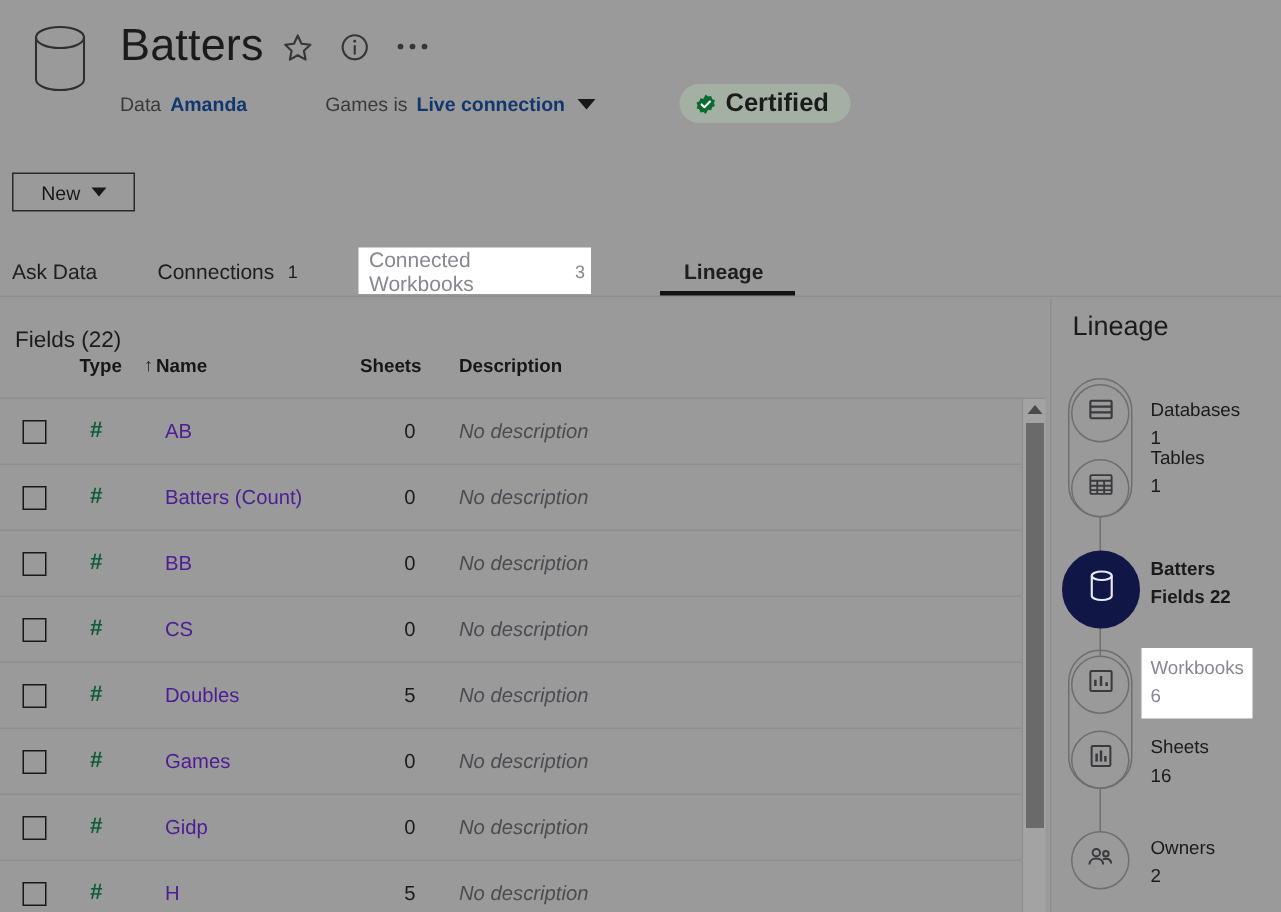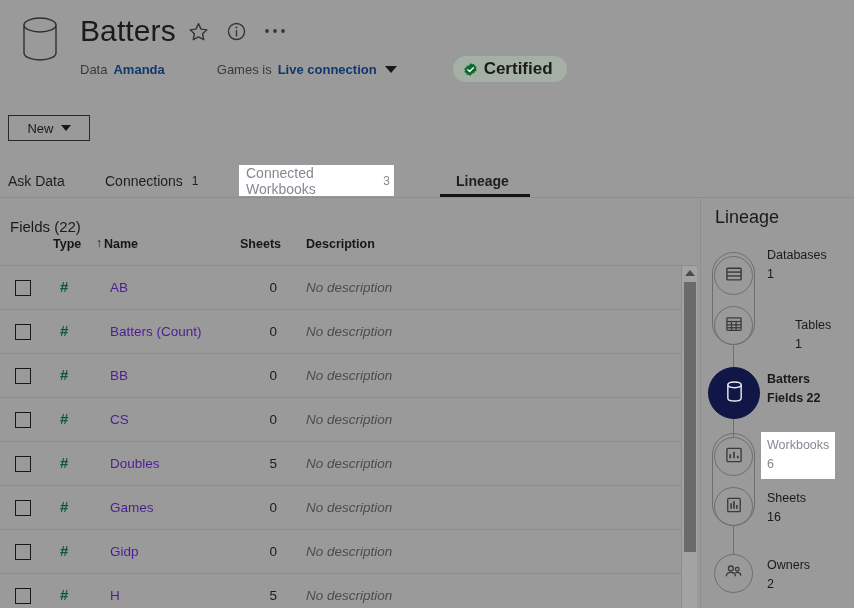--- a/index.html
+++ b/index.html
@@ -373,35 +373,35 @@
         <div class="lin-connector" style="top: 168px; height: 25px;"></div>
         <div class="lin-connector" style="top: 282px; height: 28px;"></div>
         <div class="capsule" style="top: 8px; height: 93px;"></div>
         <div class="node" style="top: 12px;">
           <span><svg width="20" height="20" viewBox="0 0 24 24" fill="none" stroke="#3a3a3e" stroke-width="1.7">
               <rect x="3.5" y="5" width="17" height="14" rx="1"></rect>
               <line x1="3.5" y1="9.7" x2="20.5" y2="9.7"></line>
               <line x1="3.5" y1="14.3" x2="20.5" y2="14.3"></line>
             </svg></span>
         </div>
-        <div class="lin-label" style="top: 2px;">
+        <div class="lin-label" style="top: 20px;">
           <span class="l1">Databases</span>
           <span class="l2">1</span>
         </div>
         <div class="node" style="top: 62px;">
           <span><svg width="20" height="20" viewBox="0 0 24 24" fill="none" stroke="#3a3a3e" stroke-width="1.5">
               <rect x="3.5" y="4.5" width="17" height="15" rx="1"></rect>
               <line x1="3.5" y1="9" x2="20.5" y2="9"></line>
               <line x1="3.5" y1="13" x2="20.5" y2="13"></line>
               <line x1="3.5" y1="16.5" x2="20.5" y2="16.5"></line>
               <line x1="9" y1="9" x2="9" y2="19.5"></line>
               <line x1="14.5" y1="9" x2="14.5" y2="19.5"></line>
             </svg></span>
         </div>
-        <div class="lin-label" style="top: 72px; margin-left: 28px;">
+        <div class="lin-label" style="top: 52px;">
           <span class="l1">Tables</span>
           <span class="l2">1</span>
         </div>
         <div class="node solid" style="top: 123px; width: 52px; height: 52px; left: 7px;">
           <span><svg width="19" height="23" viewBox="0 0 20 24" fill="none" stroke="#e9e9f2" stroke-width="1.5">
               <ellipse cx="10" cy="5" rx="7" ry="3"></ellipse>
               <path d="M3 5 L3 19 A7 3 0 0 0 17 19 L17 5"></path>
             </svg></span>
         </div>
         <div class="lin-label bold" style="top: 126px;">

